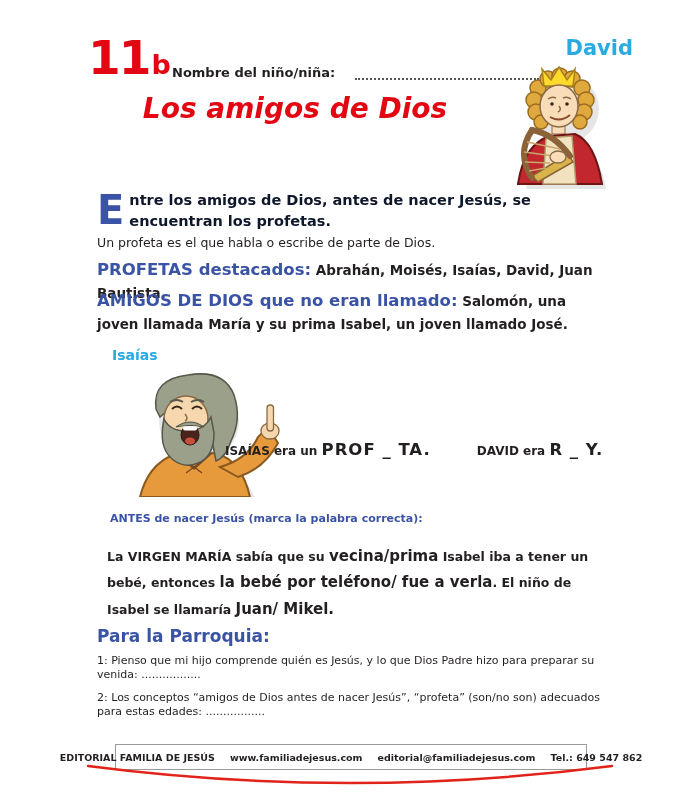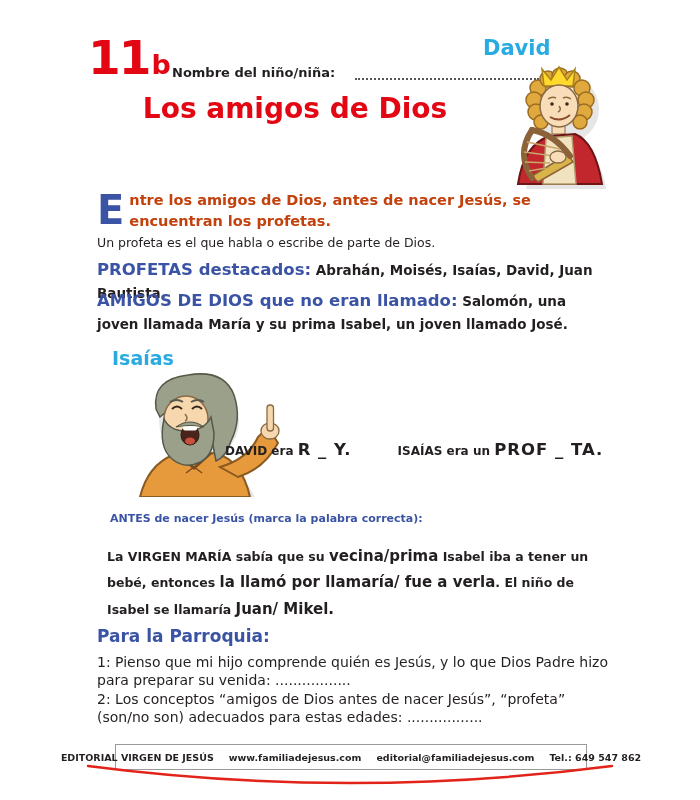--- a/index.html
+++ b/index.html
@@ -13,58 +13,58 @@
   .badge-letter{font-size:27px;margin-left:2px;}
 
   
   .name-row{left:172px;top:60px;display:flex;align-items:flex-end;gap:20px;}
   .name-label{font-size:13px;font-weight:bold;white-space:nowrap;}
   .name-line{width:180px;border:none;border-bottom:2px dotted #555;
              outline:none;font-size:13px;background:transparent;height:16px;
              font-family:"DejaVu Sans",sans-serif;}
 
   
-  .david-label{left:483px;top:36px;width:150px;text-align:left;
+  .david-label{left:483px;top:36px;width:150px;text-align:right;
                color:#29ABE2;font-size:21px;font-weight:bold;}
   .david-art{left:480px;top:64px;}
 
   
-  .title-block{left:110px;top:94px;width:370px;text-align:center;color:#E30613;font-weight:bold;}
+  .title-block{left:110px;top:94px;width:370px;text-align:center;color:#E30613;font-weight:bold;font-style:italic;}
   .title1{font-size:28px;line-height:1.1;}
   .title2{font-size:22px;line-height:1.2;}
 
   
   .intro{left:97px;top:190px;width:515px;}
   .dropcap{float:left;color:#3A53A4;font-weight:bold;font-size:40px;line-height:36px;margin:2px 5px 0 0;}
-  .intro-l1{color:#c2410c;font-weight:bold;font-size:14.5px;line-height:1.45;}
+  .intro-l1{color:#0f172a;font-weight:bold;font-size:14.5px;line-height:1.45;}
   .intro-l2{color:#231F20;font-size:12.5px;line-height:1.6;margin-top:40px;}
 
   
   .para{left:97px;width:515px;font-size:13.5px;font-weight:bold;line-height:1.5;}
   .profetas{top:258px;}
   .amigos{top:289px;}
   .blue-head{color:#3A53A4;font-size:16.5px;font-weight:bold;margin-top:18px;}
 
   
-  .isaias-label{left:112px;top:347px;color:#29ABE2;font-size:19px;font-weight:bold;}
+  .isaias-label{left:112px;top:347px;color:#29ABE2;font-size:14px;font-weight:bold;}
   .isaias-art{left:98px;top:367px;}
 
   
   .fillin{left:225px;top:440px;display:flex;gap:46px;align-items:baseline;white-space:nowrap;}
   .fill-prefix{font-size:12px;font-weight:bold;}
   .fill-blank{font-size:16.5px;font-weight:bold;letter-spacing:1px;}
 
   
   .antes-head{left:110px;top:512px;color:#3A53A4;font-size:11px;font-weight:bold;}
   .choice-para{left:107px;top:543px;width:508px;font-size:12.5px;font-weight:bold;line-height:1.75;}
   .choice{font-size:15px;}
 
   
   .parroquia-head{left:97px;top:626px;color:#3A53A4;font-size:17px;font-weight:bold;}
-  .pq-item{left:97px;width:518px;font-size:14px;line-height:1.25;}
+  .pq-item{left:97px;width:518px;font-size:11px;line-height:1.25;}
   .pq1{top:654px;}
   .pq2{top:691px;}
 
   
   .footer-box{left:115px;top:744px;width:470px;height:24px;border:1px solid #9a9a9a;
               display:flex;align-items:center;justify-content:center;gap:15px;
               font-size:9.5px;font-weight:bold;white-space:nowrap;}
   .bottom-arc{left:0;top:758px;width:700px;height:42px;}
 </style>
 </head>
@@ -155,35 +155,35 @@
       <ellipse cx="92" cy="68" rx="9" ry="10" fill="#4A241C" stroke="#2F1510"></ellipse>
       <rect x="85" y="59" width="14" height="4.5" rx="2" fill="#FFFFFF"></rect>
       <ellipse cx="92" cy="74" rx="5" ry="3.5" fill="#C8503C"></ellipse>
       <path d="M78,60 Q92,50 106,60 Q92,57 78,60 Z" fill="#9AA089" stroke="#55584A" stroke-width="1.2"></path>
       <ellipse cx="172" cy="64" rx="9" ry="8" fill="#F6D7AE" stroke="#8A6A45" stroke-width="1.3"></ellipse>
       <rect x="169" y="38" width="6.5" height="26" rx="3" fill="#F6D7AE" stroke="#8A6A45" stroke-width="1.3"></rect>
     </svg>
   </div>
 
   <div class="abs fillin">
+    <span><span class="fill-prefix">ISAÍAS era un </span><span class="fill-blank">PROF _ TA.</span></span>
     <span><span class="fill-prefix">DAVID era </span><span class="fill-blank">R _ Y.</span></span>
-    <span><span class="fill-prefix">ISAÍAS era un </span><span class="fill-blank">PROF _ TA.</span></span>
   </div>
 
   <div class="abs antes-head">ANTES de nacer Jesús (marca la palabra correcta):</div>
   <div class="abs choice-para">
-    <span>La VIRGEN MARÍA sabía que su </span><span class="choice">vecina/prima</span><span> Isabel iba a tener un bebé, entonces </span><span class="choice">la llamó por llamaría/ fue a verla</span><span>. El niño de Isabel se llamaría </span><span class="choice">Juan/ Mikel.</span>
+    <span>La VIRGEN MARÍA sabía que su </span><span class="choice">vecina/prima</span><span> Isabel iba a tener un bebé, entonces </span><span class="choice">la bebé por teléfono/ fue a verla</span><span>. El niño de Isabel se llamaría </span><span class="choice">Juan/ Mikel.</span>
   </div>
 
   <div class="abs parroquia-head">Para la Parroquia:</div>
   <div class="abs pq-item pq1">1: Pienso que mi hijo comprende quién es Jesús, y lo que Dios Padre hizo para preparar su venida: .................</div>
   <div class="abs pq-item pq2">2: Los conceptos “amigos de Dios antes de nacer Jesús”, “profeta” (son/no son) adecuados para estas edades: .................</div>
 
   <div class="abs footer-box">
-    <span>EDITORIAL VIRGEN DE JESÚS</span>
+    <span>EDITORIAL FAMILIA DE JESÚS</span>
     <span>www.familiadejesus.com</span>
     <span>editorial@familiadejesus.com</span>
     <span>Tel.: 649 547 862</span>
   </div>
 
   <div class="abs bottom-arc">
     <svg width="700" height="42" viewBox="0 0 700 42" aria-hidden="true">
       <path d="M88,8 Q350,42 612,8" fill="none" stroke="#E2231A" stroke-width="2.5" stroke-linecap="round"></path>
     </svg>
   </div>

